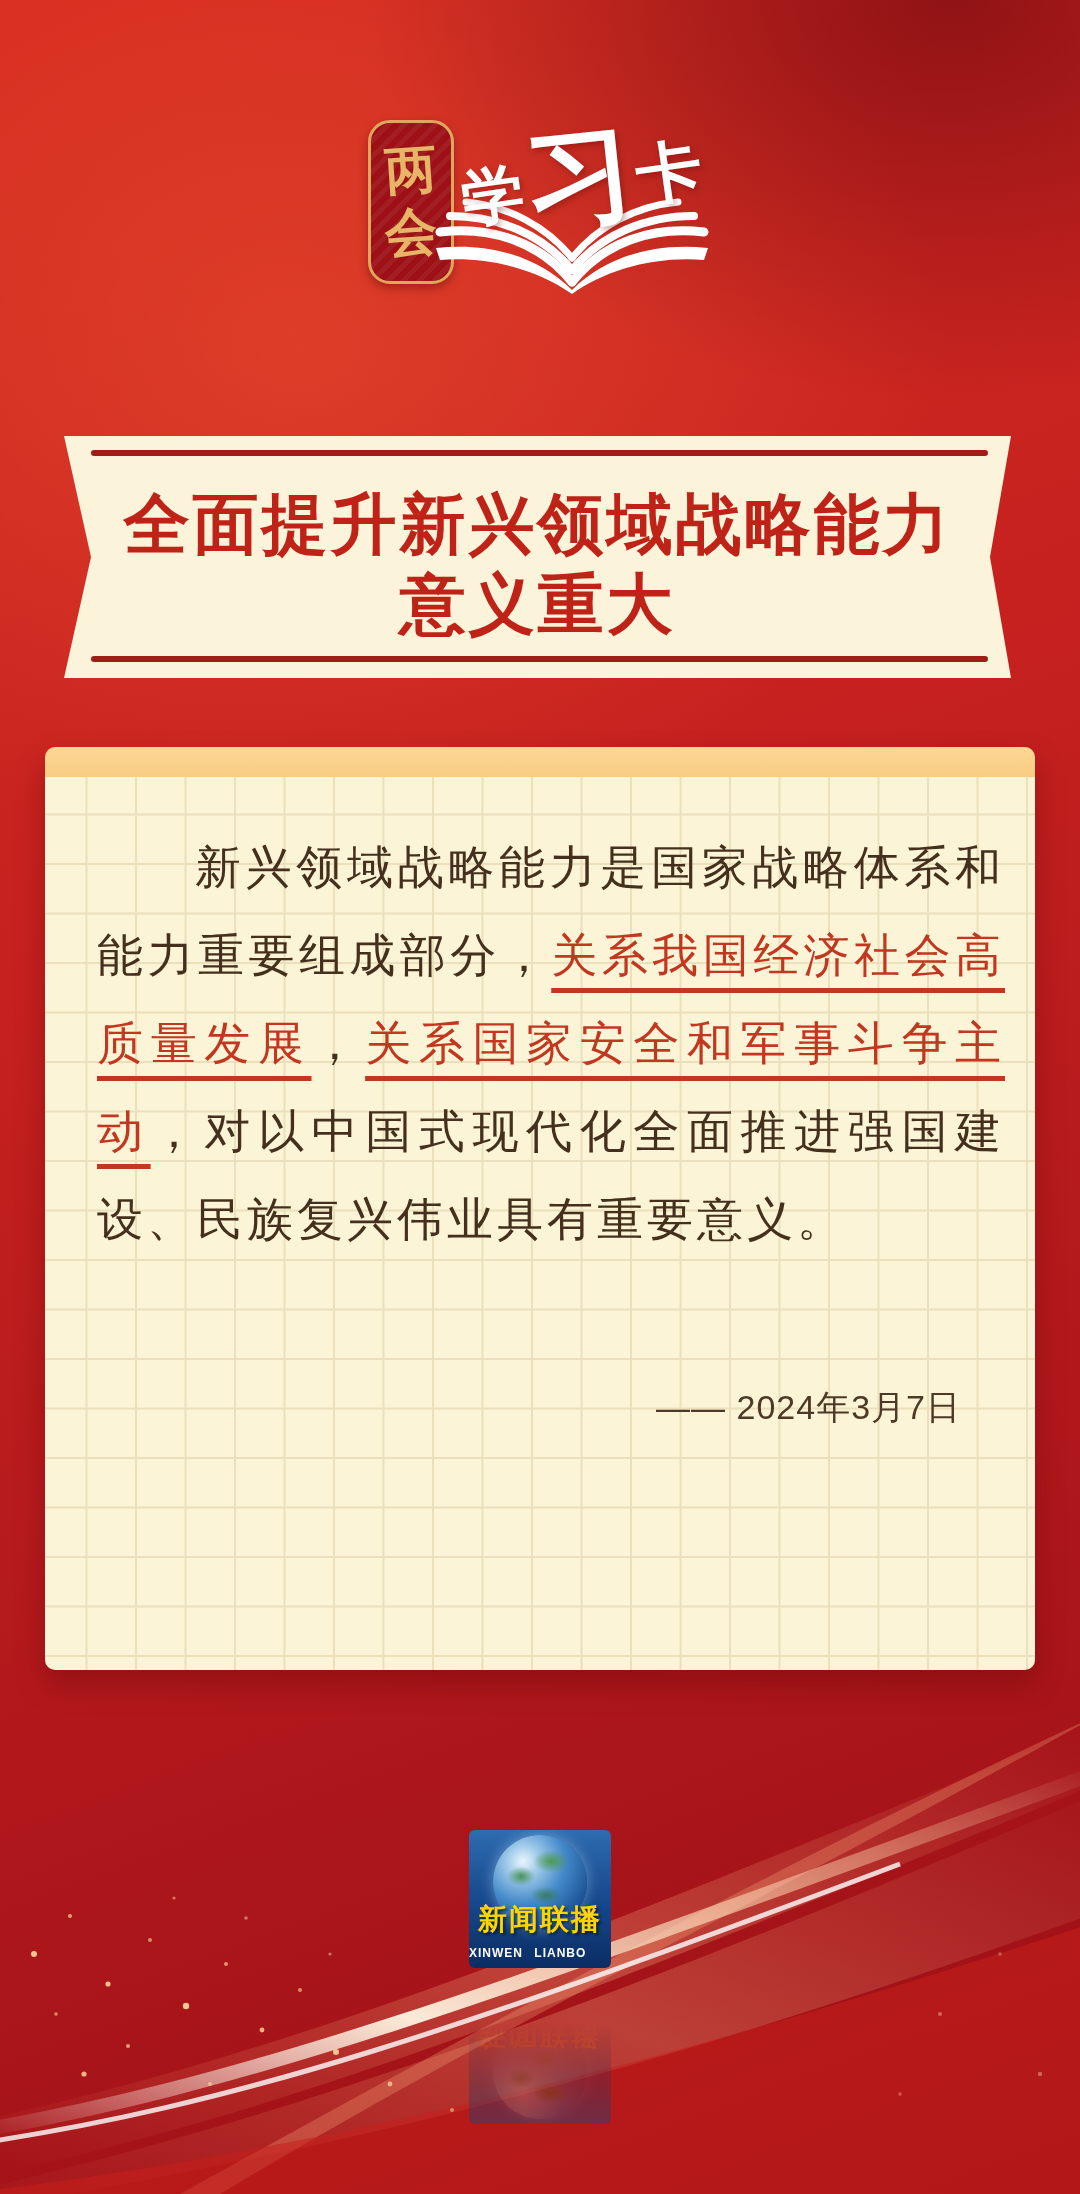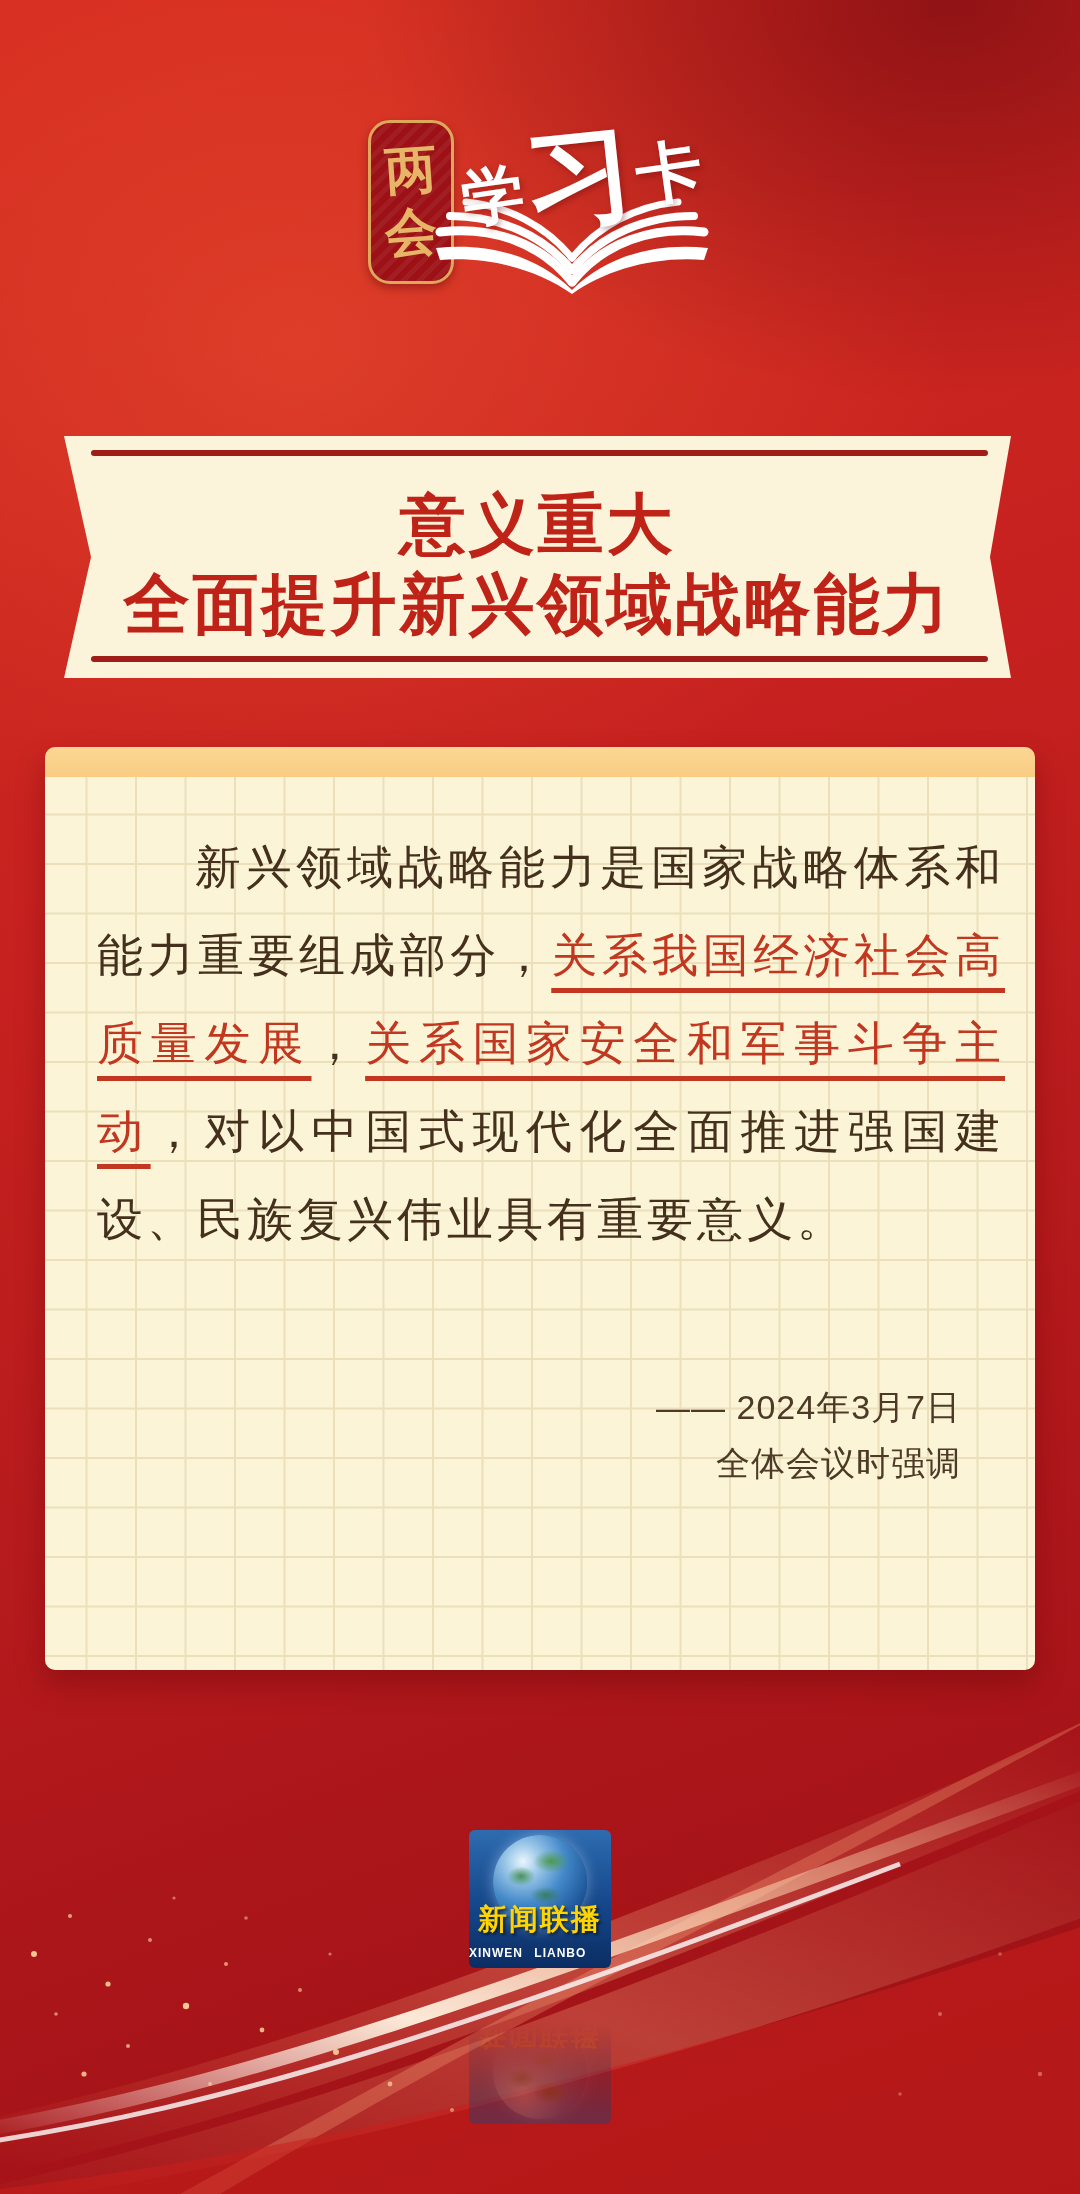--- a/index.html
+++ b/index.html
@@ -126,33 +126,32 @@
       <path d="M150 100 C 116 66 66 52 14 58 L 18 70 C 68 66 116 80 150 104 C 184 80 232 66 282 70 L 286 58 C 234 52 184 66 150 100 Z" fill="#ffffff"></path>
     </svg>
     <span class="script script-xue">学</span>
     <span class="script script-xi">习</span>
     <span class="script script-ka">卡</span>
   </div>
 
   <div class="banner">
     <div class="banner-rule rule-top"></div>
     <div class="banner-title">
+      <div>全面提升新兴领域战略能力</div>
       <div>意义重大</div>
-      <div>全面提升新兴领域战略能力</div>
     </div>
     <div class="banner-rule rule-bottom"></div>
   </div>
 
   <div class="card">
     <div class="card-strip"></div>
     <div class="card-body">
       <p class="quote"><span class="seg">新兴领域战略能力是国家战略体系和能力重要组成部分，</span><span class="seg emphasis">关系我国经济社会高质量发展</span><span class="seg">，</span><span class="seg emphasis">关系国家安全和军事斗争主动</span><span class="seg">，对以中国式现代化全面推进强国建设、民族复兴伟业具有重要意义。</span></p>
       <div class="attribution">
         <div>—— 2024年3月7日</div>
-        <div>全体会议时强调</div>
       </div>
     </div>
   </div>
 
   <svg class="ribbons" viewBox="0 0 1080 540">
     <defs>
       <linearGradient id="streak" x1="0" y1="1" x2="1" y2="0">
         <stop offset="0" stop-color="#ffffff" stop-opacity="0"></stop>
         <stop offset="0.35" stop-color="#fff3e0" stop-opacity="0.95"></stop>
         <stop offset="0.75" stop-color="#ffd9b0" stop-opacity="0.45"></stop>

